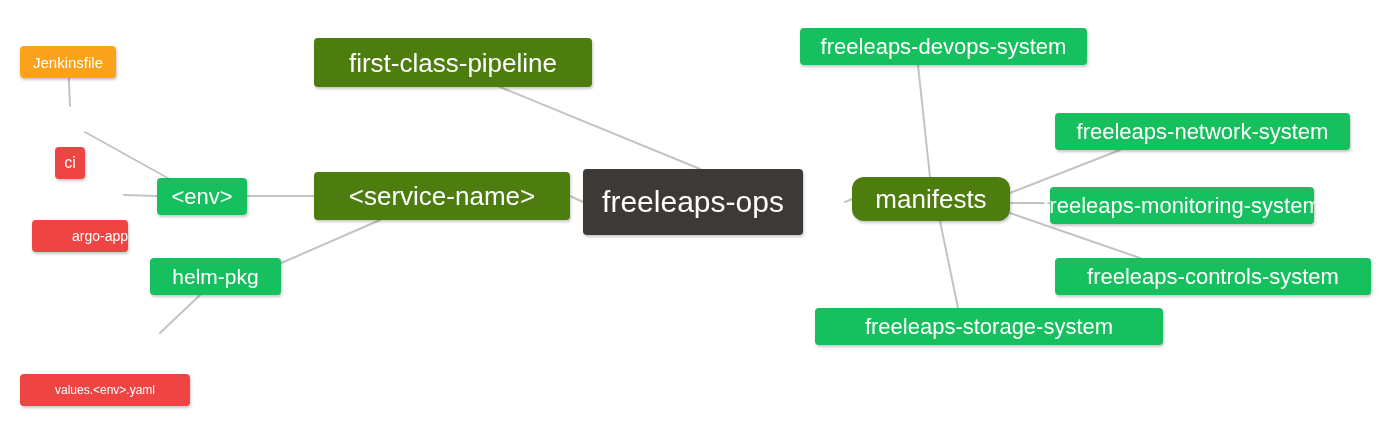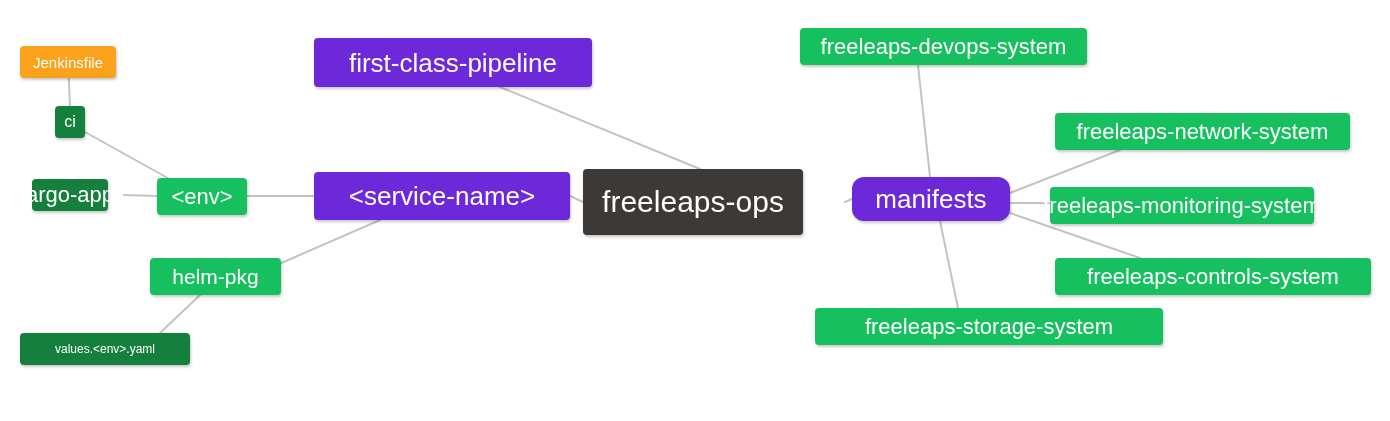--- a/index.html
+++ b/index.html
@@ -40,23 +40,23 @@
     box-shadow: 1px 2px 3px rgba(0,0,0,0.22);
     cursor: pointer;
     user-select: none;
   }
   .node-label {
     display: block;
     white-space: nowrap;
   }
   
   .c-root   { background: #3c3936; }
-  .c-blue   { background: #6d28d9; }
+  .c-blue   { background: #4d7c0f; }
   .c-green  { background: #16c05e; }
-  .c-red    { background: #15803d; }
+  .c-red    { background: #ef4444; margin-top: 41px; }
   .c-orange { background: #faa21b; }
 </style>
 </head>
 <body>
 
 <div id="canvas">
   <svg id="edge-layer" viewBox="0 0 1390 421" xmlns="http://www.w3.org/2000/svg">
       <line x1="583" y1="202" x2="570" y2="196" stroke="#c3c3c3" stroke-width="2" stroke-linecap="round"></line>
       <line x1="845" y1="202" x2="852" y2="199" stroke="#c3c3c3" stroke-width="2" stroke-linecap="round"></line>
       <line x1="700" y1="169" x2="500" y2="87" stroke="#c3c3c3" stroke-width="2" stroke-linecap="round"></line>
@@ -87,21 +87,21 @@
       </div>
       <div class="node c-green" style="left: 157px; top: 178px; width: 90px; height: 37px; font-size: 22px;">
         <span class="node-label">&lt;env&gt;</span>
       </div>
       <div class="node c-green" style="left: 150px; top: 258px; width: 131px; height: 37px; font-size: 21px;">
         <span class="node-label">helm-pkg</span>
       </div>
       <div class="node c-red" style="left: 55px; top: 106px; width: 30px; height: 32px; font-size: 16px;">
         <span class="node-label">ci</span>
       </div>
-      <div class="node c-red" style="left: 32px; top: 179px; width: 76px; height: 32px; font-size: 22px;">
+      <div class="node c-red" style="left: 32px; top: 179px; width: 96px; height: 32px; font-size: 14px; justify-content: flex-end;">
         <span class="node-label">argo-app</span>
       </div>
       <div class="node c-red" style="left: 20px; top: 333px; width: 170px; height: 32px; font-size: 12px;">
         <span class="node-label">values.&lt;env&gt;.yaml</span>
       </div>
       <div class="node c-orange" style="left: 20px; top: 26px; width: 96px; height: 32px; font-size: 15px; margin-top: 20px;">
         <span class="node-label">Jenkinsfile</span>
       </div>
       <div class="node c-green" style="left: 800px; top: 28px; width: 287px; height: 37px; font-size: 22px;">
         <span class="node-label">freeleaps-devops-system</span>

